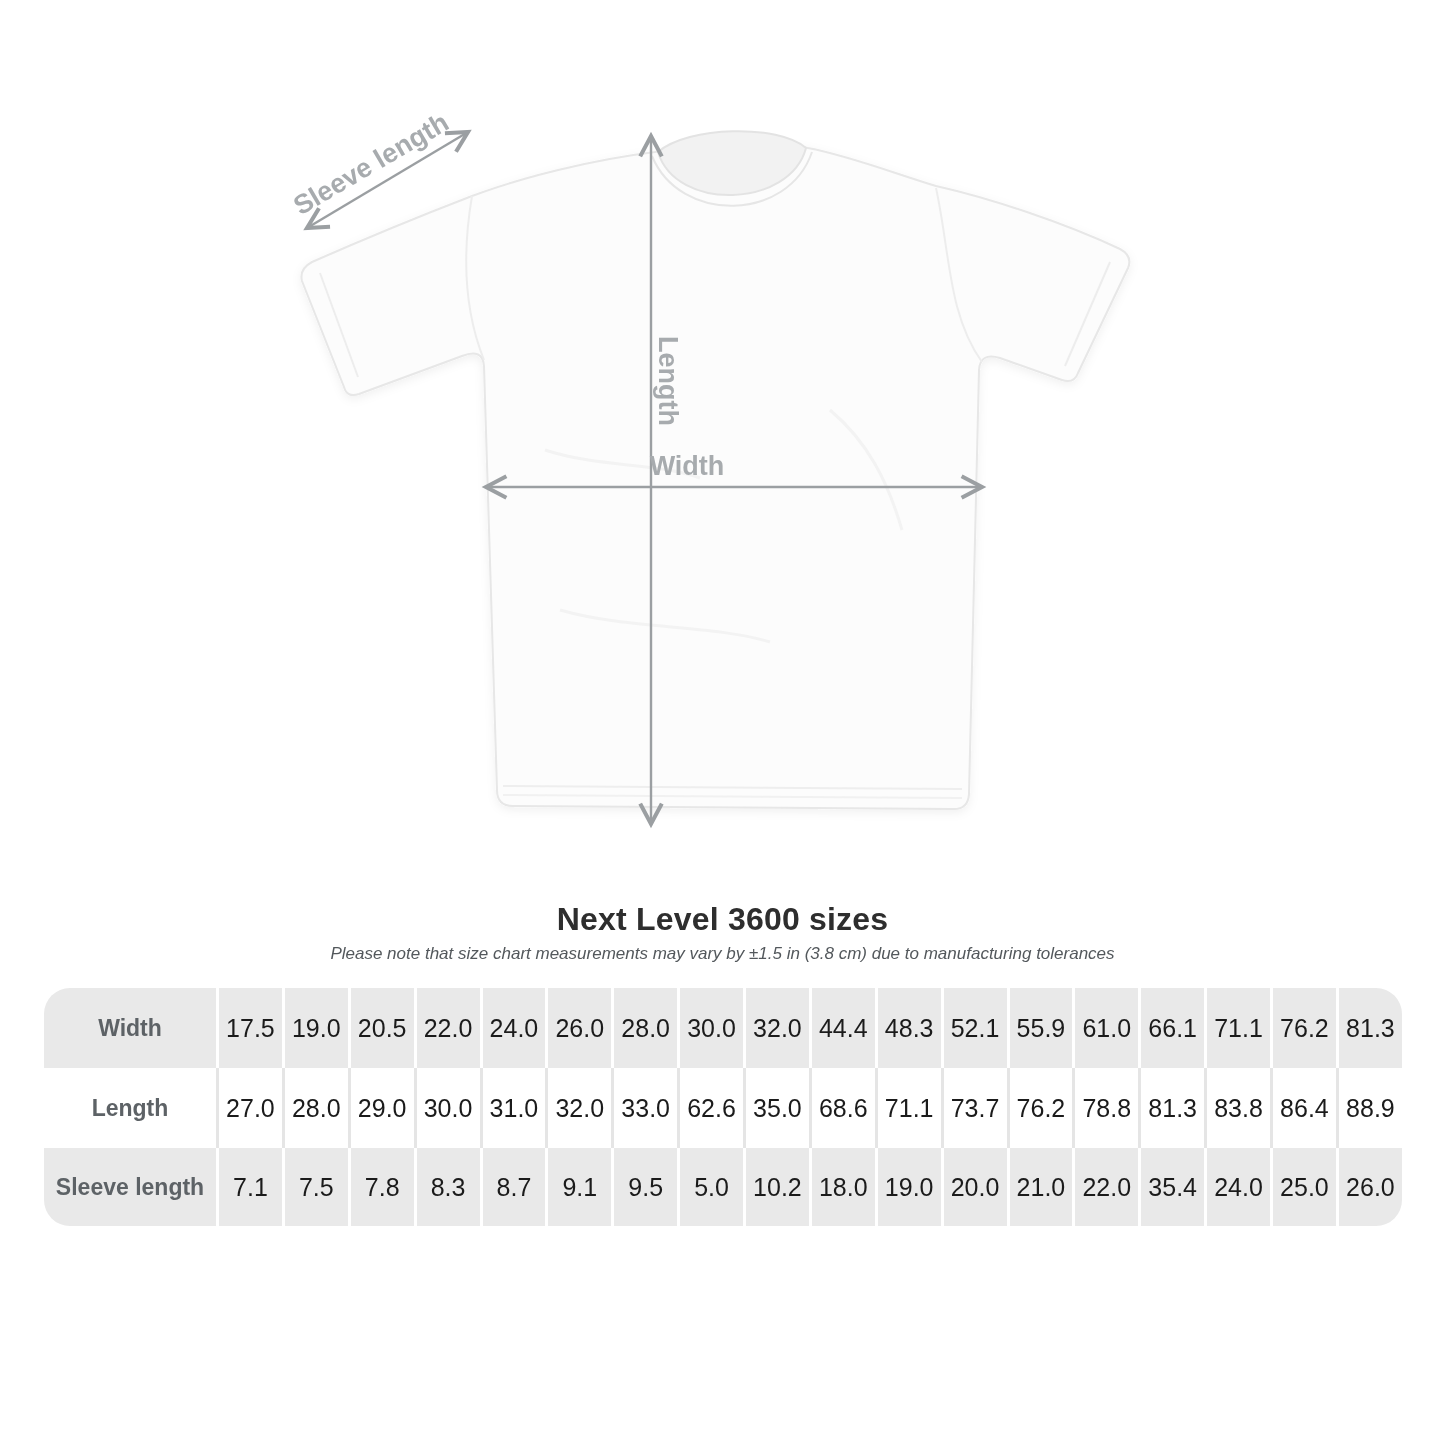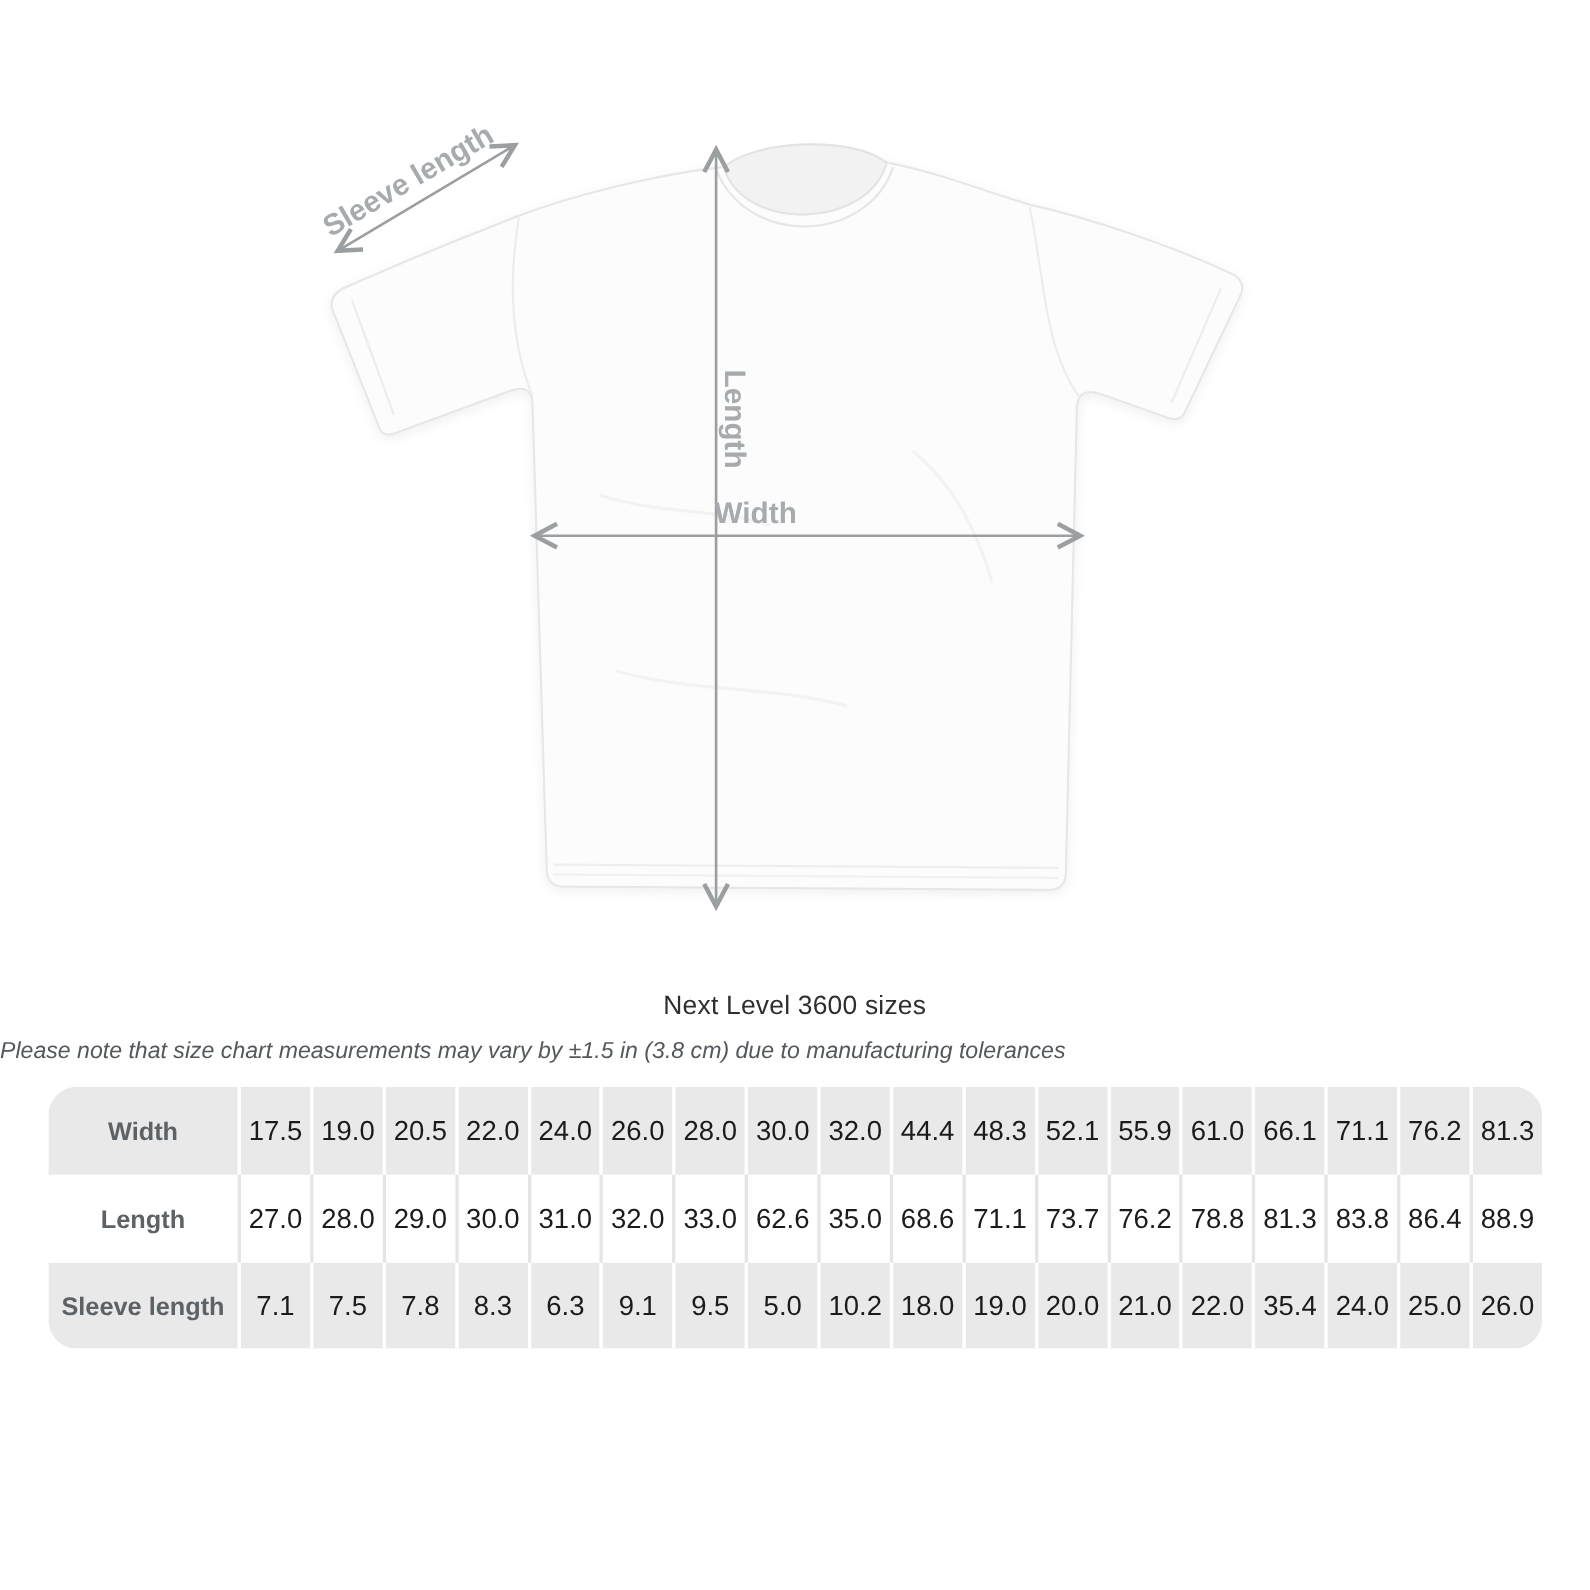--- a/index.html
+++ b/index.html
@@ -25,33 +25,33 @@
   }
   .diagram svg { display: block; }
 
   
   .chart-title {
     position: absolute;
     top: 901px;
     left: 0;
     width: 100%;
     text-align: center;
-    font-size: 24px;
-    font-weight: normal;
+    font-size: 32px;
+    font-weight: bold;
     color: #2e2e2e;
     letter-spacing: 0.2px;
   }
   .chart-subtitle {
     position: absolute;
     top: 944px;
     left: 0;
     width: 100%;
-    text-align: left;
+    text-align: center;
     font-style: italic;
-    font-size: 21px;
+    font-size: 17px;
     color: #53585c;
   }
 
   
   .table-card {
     position: absolute;
     top: 988px;
     left: 44px;
     width: 1358px;
     border-radius: 26px;
@@ -267,21 +267,21 @@
         <td class="val">86.4</td>
         <td class="val">88.9</td>
       </tr>
 
       <tr class="data-row row-gray">
         <th class="row-label">Sleeve length</th>
         <td class="val">7.1</td>
         <td class="val">7.5</td>
         <td class="val">7.8</td>
         <td class="val">8.3</td>
-        <td class="val">6.3</td>
+        <td class="val">8.7</td>
         <td class="val">9.1</td>
         <td class="val">9.5</td>
         <td class="val">5.0</td>
         <td class="val">10.2</td>
         <td class="val">18.0</td>
         <td class="val">19.0</td>
         <td class="val">20.0</td>
         <td class="val">21.0</td>
         <td class="val">22.0</td>
         <td class="val">35.4</td>

